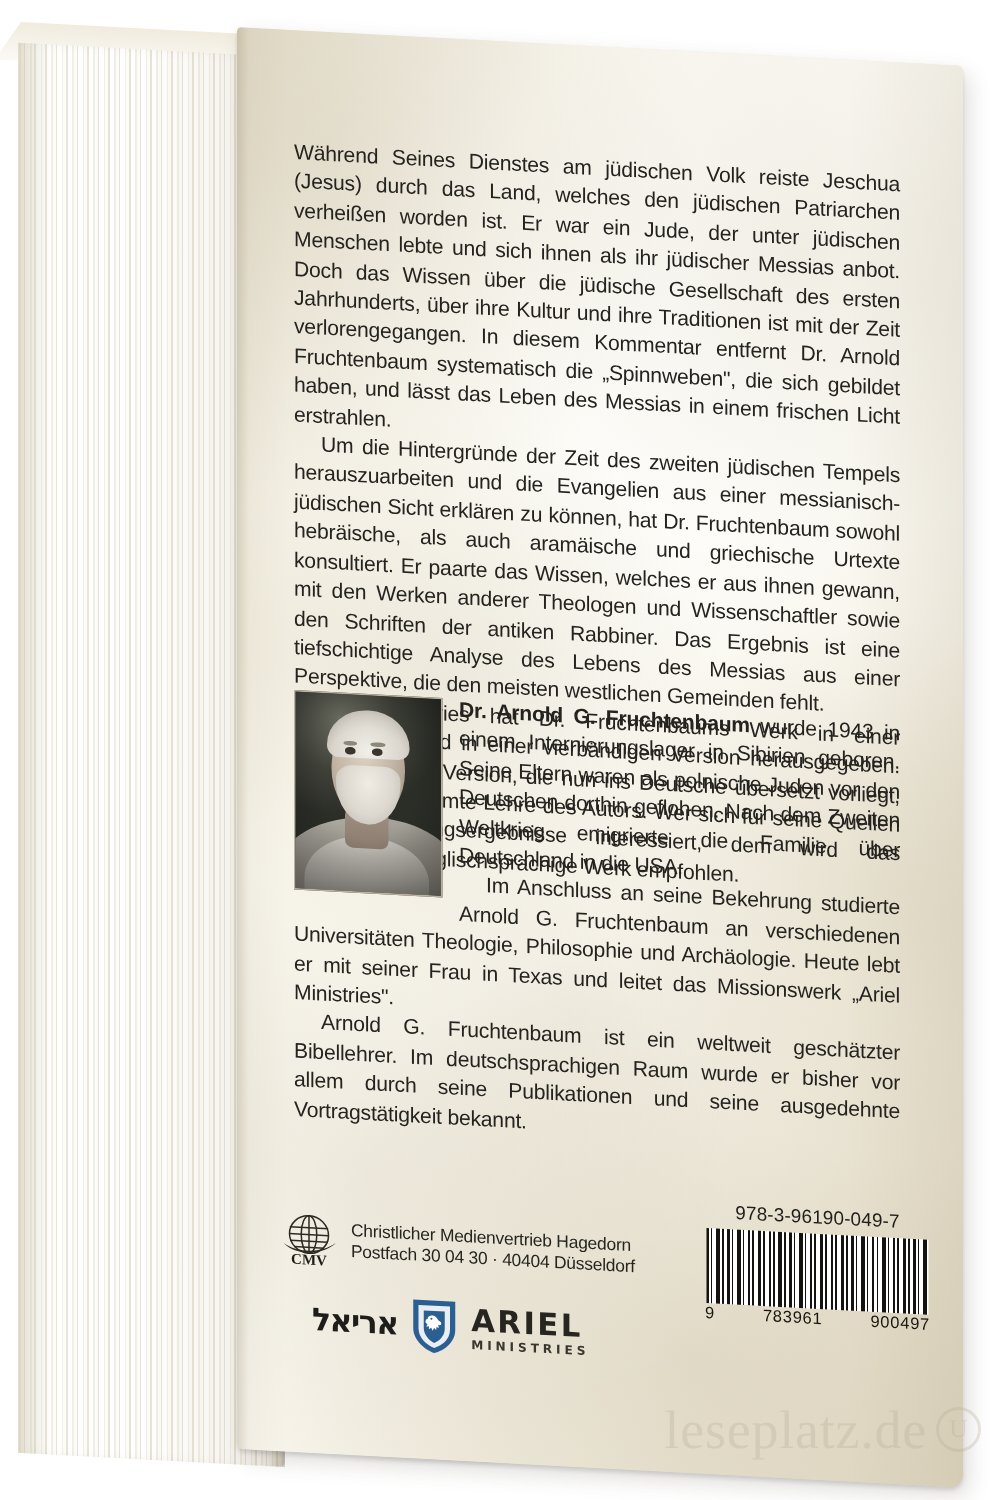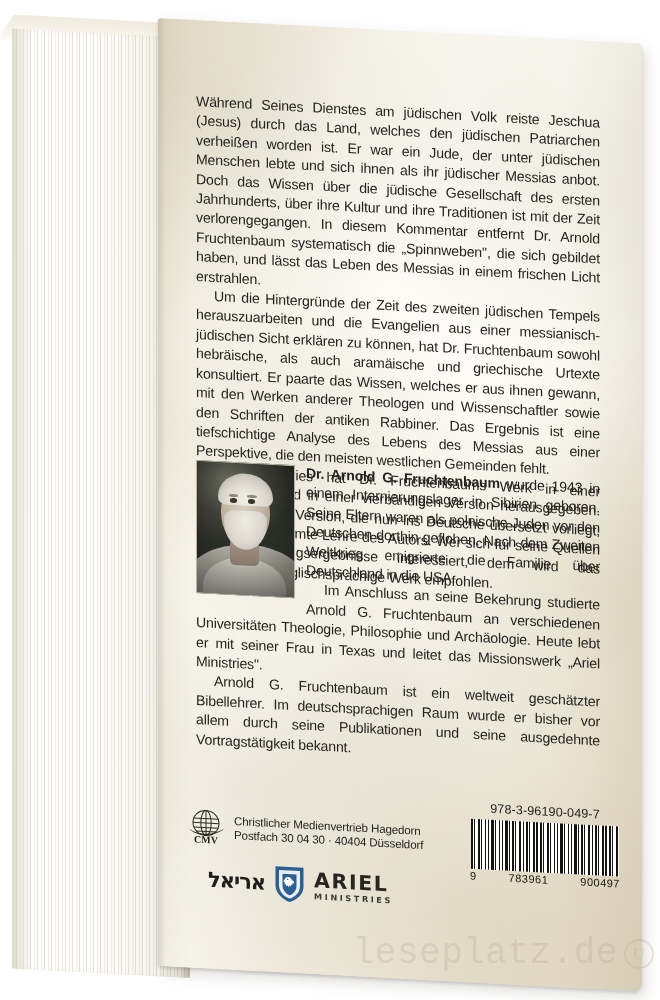--- a/index.html
+++ b/index.html
@@ -326,21 +326,21 @@
     align-items: center;
     gap: 6px;
     opacity: .30;
     pointer-events: none;
     z-index: 4;
   }
   .watermark .wm-text {
     font-size: 36px;
     color: #b7ad98;
     letter-spacing: 0.5px;
-    font-family: Liberation Mono, monospace;
+    font-family: Liberation Serif, serif;
   }
   .watermark .wm-badge {
     width: 30px; height: 30px;
     border: 2px solid #b7ad98;
     border-radius: 50%;
     display: flex; align-items: center; justify-content: center;
     font-size: 17px; color: #b7ad98;
     font-family: "Liberation Serif", serif;
   }
 

